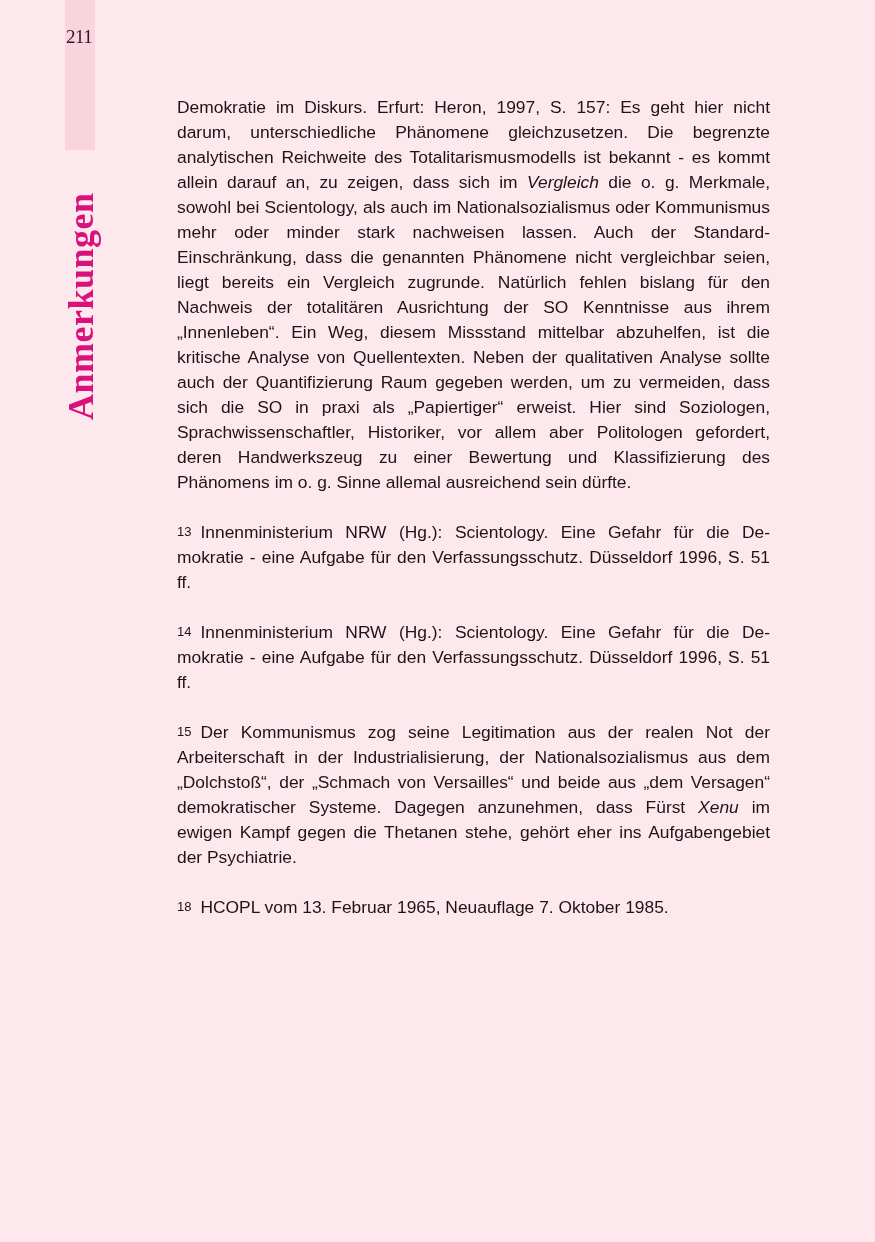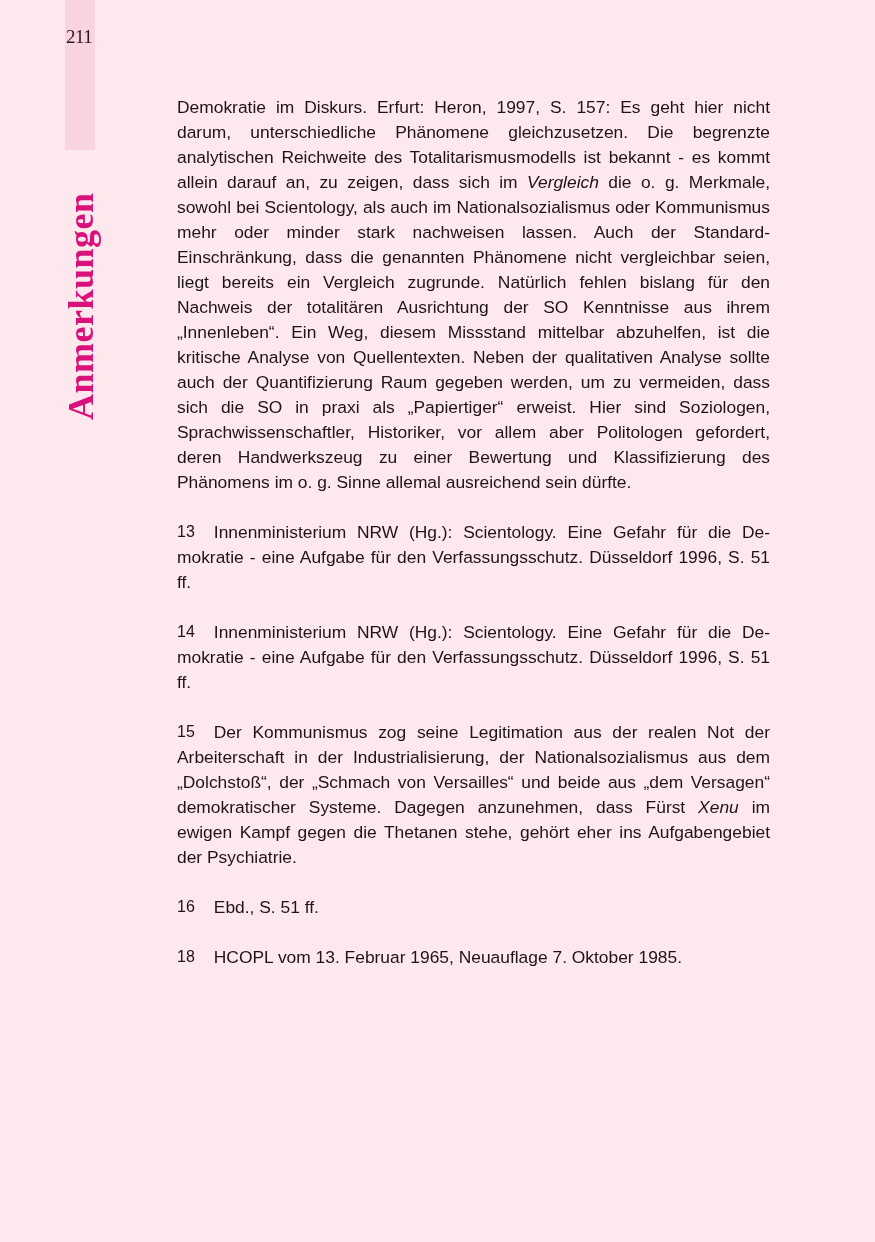--- a/index.html
+++ b/index.html
@@ -36,39 +36,38 @@
   .content {
     position: absolute; left: 177px; top: 95px; width: 593px;
     font-size: 17.4px; line-height: 25px;
   }
   .para {
     margin: 0 0 25px 0;
     text-align: justify;
     hyphens: manual;
   }
   sup.fn {
-    font-size: 16px; vertical-align: top; position: relative; top: -1px;
-    margin-right: 19px;
+    font-size: 13px; vertical-align: top; position: relative; top: -1px;
+    margin-right: 9px;
   }
   em { font-style: italic; }
 </style>
 </head>
 <body>
 
 <div class="page-strip"></div>
 <div class="page-number">211</div>
 <div class="section-title">Anmerkungen</div>
 
 <div class="content">
   <p class="para"><span>Demokratie im Diskurs. Erfurt: Heron, 1997, S. 157: Es geht hier nicht darum, unterschiedliche Phänomene gleichzusetzen. Die begrenzte analytischen Reichweite des Totalitarismusmodells ist bekannt - es kommt allein darauf an, zu zeigen, dass sich im </span><em>Vergleich</em><span> die o. g. Merkmale, sowohl bei Scientology, als auch im Nationalsozialismus oder Kommunismus mehr oder minder stark nachweisen lassen. Auch der Standard-Einschränkung, dass die genannten Phänomene nicht vergleichbar seien, liegt bereits ein Vergleich zugrunde. Natürlich fehlen bislang für den Nachweis der totalitären Ausrichtung der SO Kenntnisse aus ihrem „Innenleben“. Ein Weg, diesem Missstand mit­telbar abzuhelfen, ist die kritische Analyse von Quellentexten. Ne­ben der qualitativen Analyse sollte auch der Quantifizierung Raum gegeben werden, um zu vermeiden, dass sich die SO in praxi als „Papiertiger“ erweist. Hier sind Soziologen, Sprachwissenschaftler, Historiker, vor allem aber Politologen gefordert, deren Handwerks­zeug zu einer Bewertung und Klassifizierung des Phänomens im o. g. Sinne allemal ausreichend sein dürfte.</span></p>
 
   <p class="para"><sup class="fn">13</sup><span>Innenministerium NRW (Hg.): Scientology. Eine Gefahr für die De­mokratie - eine Aufgabe für den Verfassungsschutz. Düsseldorf 1996, S. 51 ff.</span></p>
 
   <p class="para"><sup class="fn">14</sup><span>Innenministerium NRW (Hg.): Scientology. Eine Gefahr für die De­mokratie - eine Aufgabe für den Verfassungsschutz. Düsseldorf 1996, S. 51 ff.</span></p>
 
   <p class="para"><sup class="fn">15</sup><span>Der Kommunismus zog seine Legitimation aus der realen Not der Arbeiterschaft in der Industrialisierung, der Nationalsozialismus aus dem „Dolchstoß“, der „Schmach von Versailles“ und beide aus „dem Versagen“ demokratischer Systeme. Dagegen anzunehmen, dass Fürst </span><em>Xenu</em><span> im ewigen Kampf gegen die Thetanen stehe, gehört eher ins Aufgabengebiet der Psychiatrie.</span></p>
 
-  <p class="para"><sup class="fn">16</sup><span>Ebd., S. 51 ff.</span></p>
 
 
   <p class="para"><sup class="fn">18</sup><span>HCOPL vom 13. Februar 1965, Neuauflage 7. Oktober 1985.</span></p>
 
 </div>
 
 </body></html>

